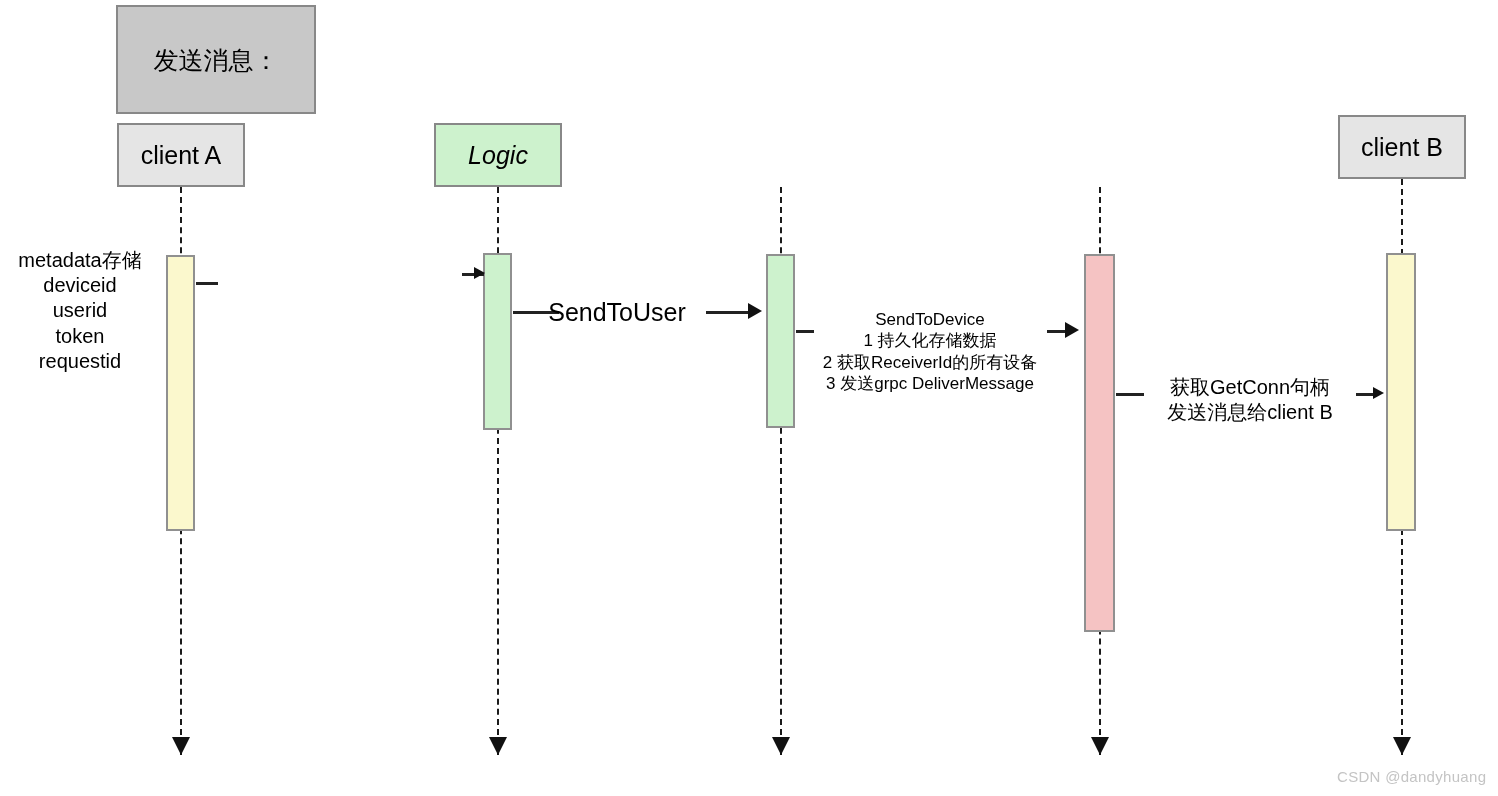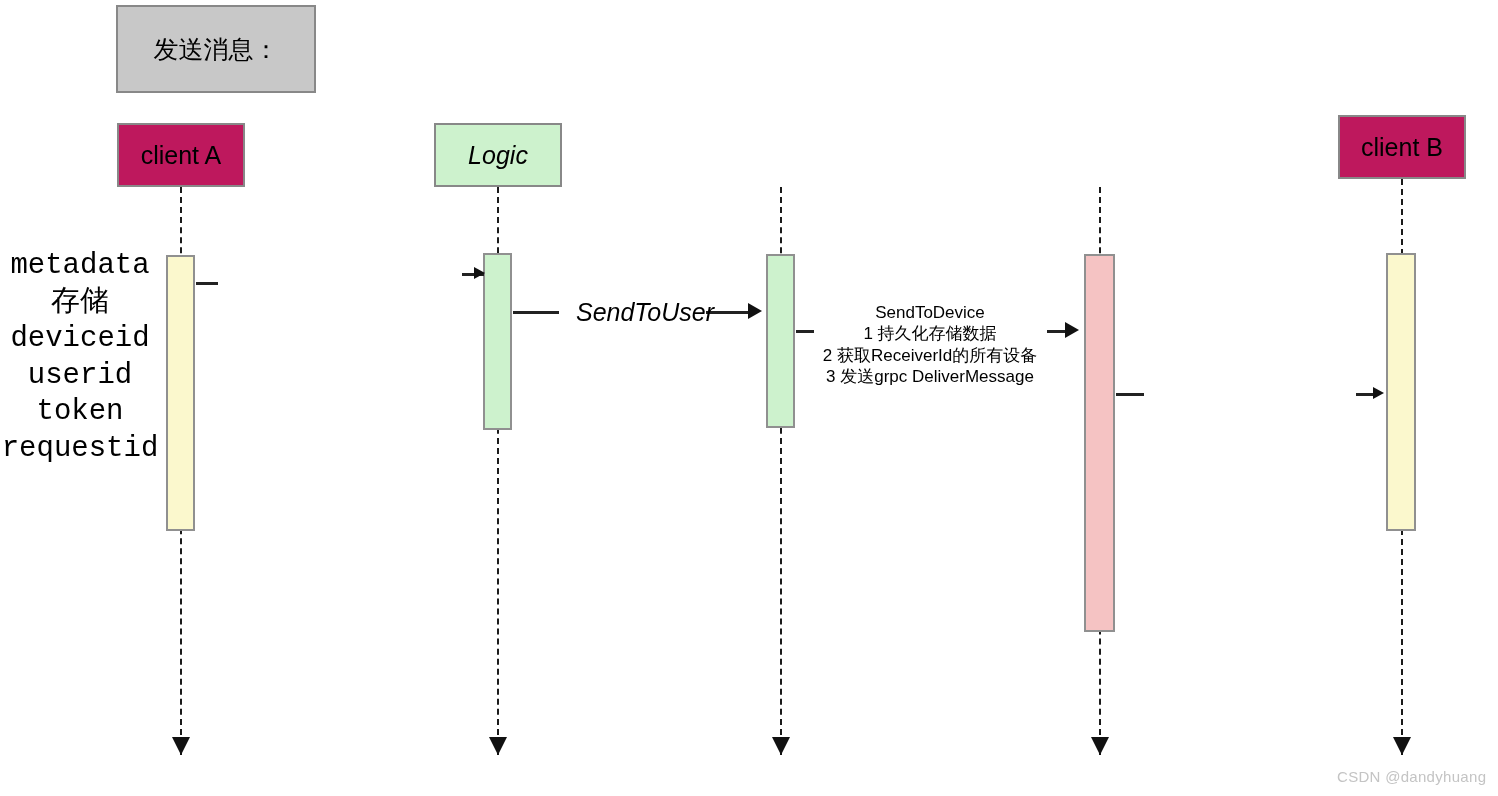--- a/index.html
+++ b/index.html
@@ -29,21 +29,21 @@
     line-height: 1.12;
     white-space: pre-line;
   }
   .title-box {
     background: #c8c8c8;
     font-size: 25px;
   }
   .actor-box {
     font-size: 25px;
   }
-  .actor-cyan { background: #be185d; }
+  .actor-cyan { background: #e5e5e5; }
   .actor-green { background: #cdf2cd; }
   .actor-red { background: #f08b8b; }
 
   .lifeline {
     position: absolute;
     width: 0;
     border-left: 2px dashed #1a1a1a;
   }
   .lifeline-arrow {
     position: absolute;
@@ -80,36 +80,36 @@
     border-bottom: 6px solid transparent;
     border-left: 11px solid #111111;
   }
   .label {
     position: absolute;
     text-align: center;
     white-space: pre-line;
     line-height: 1.26;
   }
   .label-lg { font-size: 25px; }
-  .label-md { font-size: 29px; font-family: Liberation Mono, monospace; }
+  .label-md { font-size: 20px; }
   .label-sm { font-size: 17px; }
 
   .watermark {
     position: absolute;
     font-size: 15px;
     color: #c4c4c4;
     letter-spacing: 0.3px;
   }
 </style>
 </head>
 <body>
 
 <div id="canvas">
 
-  <div class="box title-box" style="left:116px; top:5px; width:200px; height:88px;">
+  <div class="box title-box" style="left:116px; top:5px; width:200px; height:109px;">
     <span>发送消息：</span>
   </div>
 
   <div class="box actor-box actor-cyan" style="left:117px; top:123px; width:128px; height:64px;">
     <span>client A</span>
   </div>
 
   <div class="box actor-box actor-green" style="left:434px; top:123px; width:128px; height:64px;font-style:italic;">
     <span>Logic</span>
   </div>
@@ -151,29 +151,31 @@
 token
 requestid</div>
 
   <div class="msg-line" style="left:196px; top:282px; width:22px;"></div>
   <div class="msg-line" style="left:462px; top:273px; width:22px;"></div>
   <div class="msg-arrow small" style="left:474px; top:267px;"></div>
 
   <div class="msg-line" style="left:513px; top:311px; width:46px;"></div>
   <div class="msg-line" style="left:706px; top:311px; width:43px;"></div>
   <div class="msg-arrow" style="left:748px; top:303px;"></div>
-  <div class="label label-lg" style="left:571px; top:297px; width:148px;font-style:italic;">SendToUser</div>
+  <div class="label label-lg" style="left:543px; top:297px; width:148px;">SendToUser</div>
 
   <div class="msg-line" style="left:796px; top:330px; width:18px;"></div>
   <div class="msg-line" style="left:1047px; top:330px; width:20px;"></div>
   <div class="msg-arrow" style="left:1065px; top:322px;"></div>
-  <div class="label label-sm" style="left:812px; top:302px; width:236px;">SendToDevice
+  <div class="label label-sm" style="left:812px; top:309px; width:236px;">SendToDevice
 1 持久化存储数据
 2 获取ReceiverId的所有设备
 3 发送grpc DeliverMessage</div>
 
   <div class="msg-line" style="left:1116px; top:393px; width:28px;"></div>
   <div class="msg-line" style="left:1356px; top:393px; width:18px;"></div>
   <div class="msg-arrow small" style="left:1373px; top:387px;"></div>
+  <div class="label label-md" style="left:1144px; top:375px; width:212px;">获取GetConn句柄
+发送消息给client B</div>
 
   <div class="watermark" style="left:1337px; top:768px;">CSDN @dandyhuang</div>
 
 </div>
 
 </body></html>

